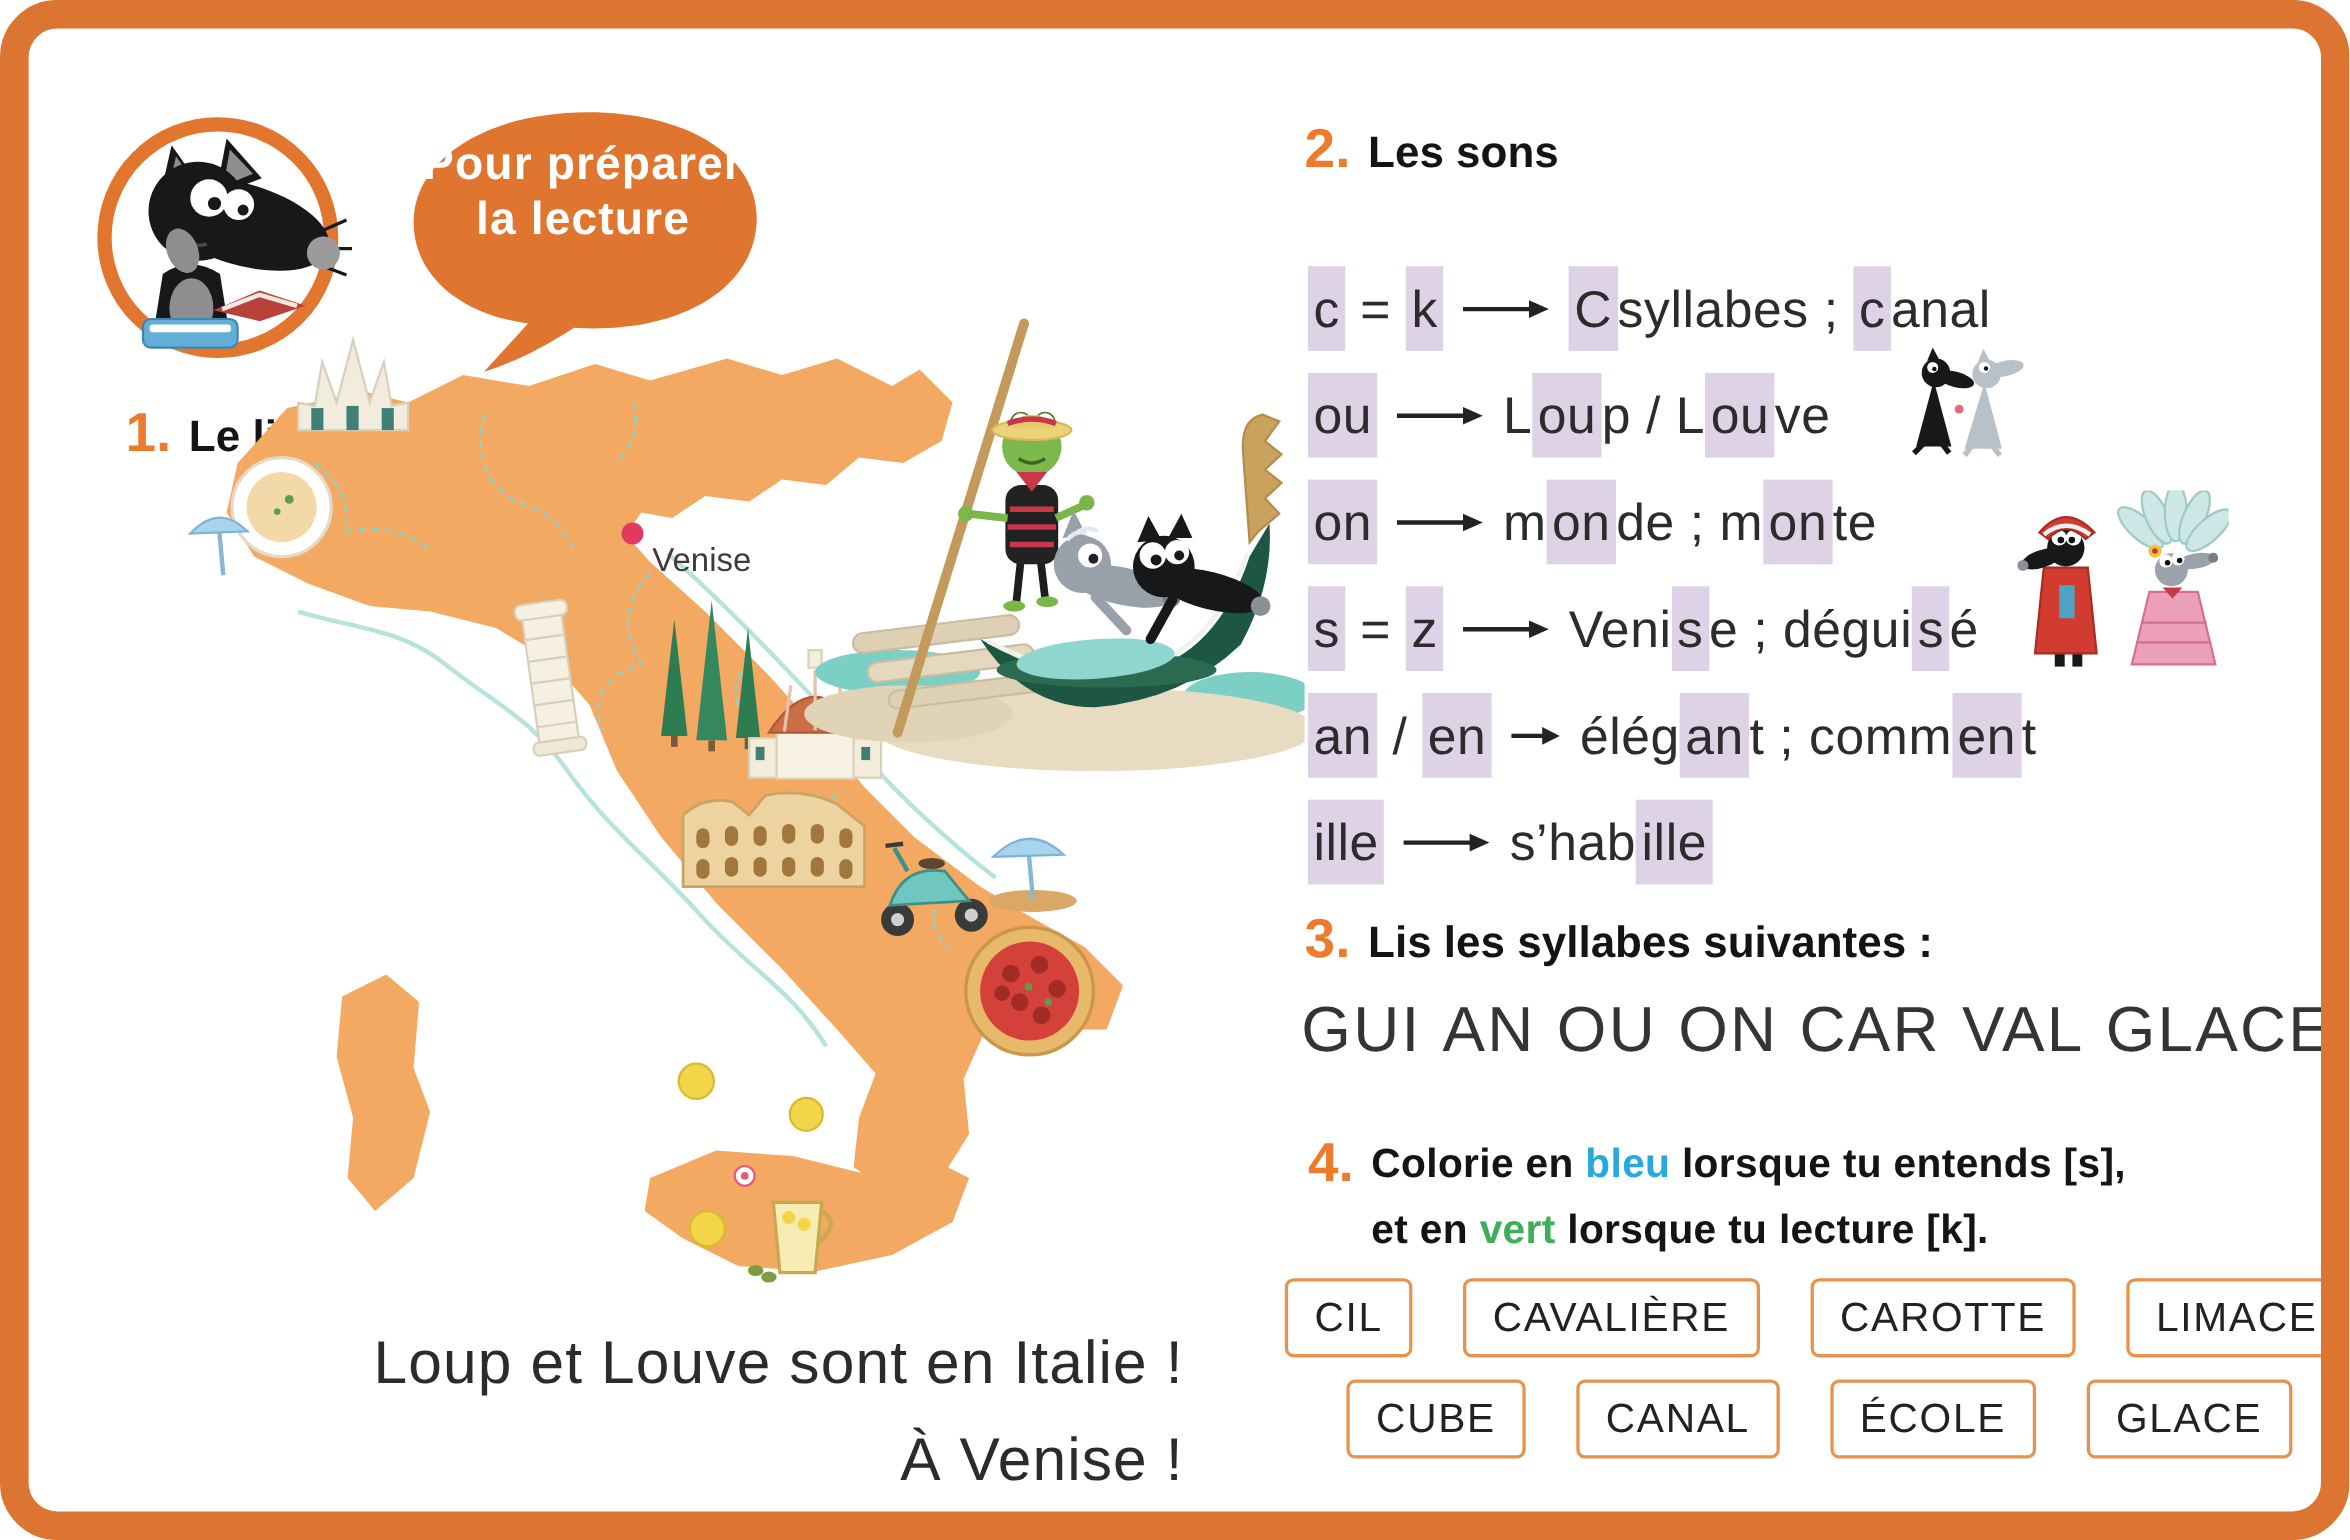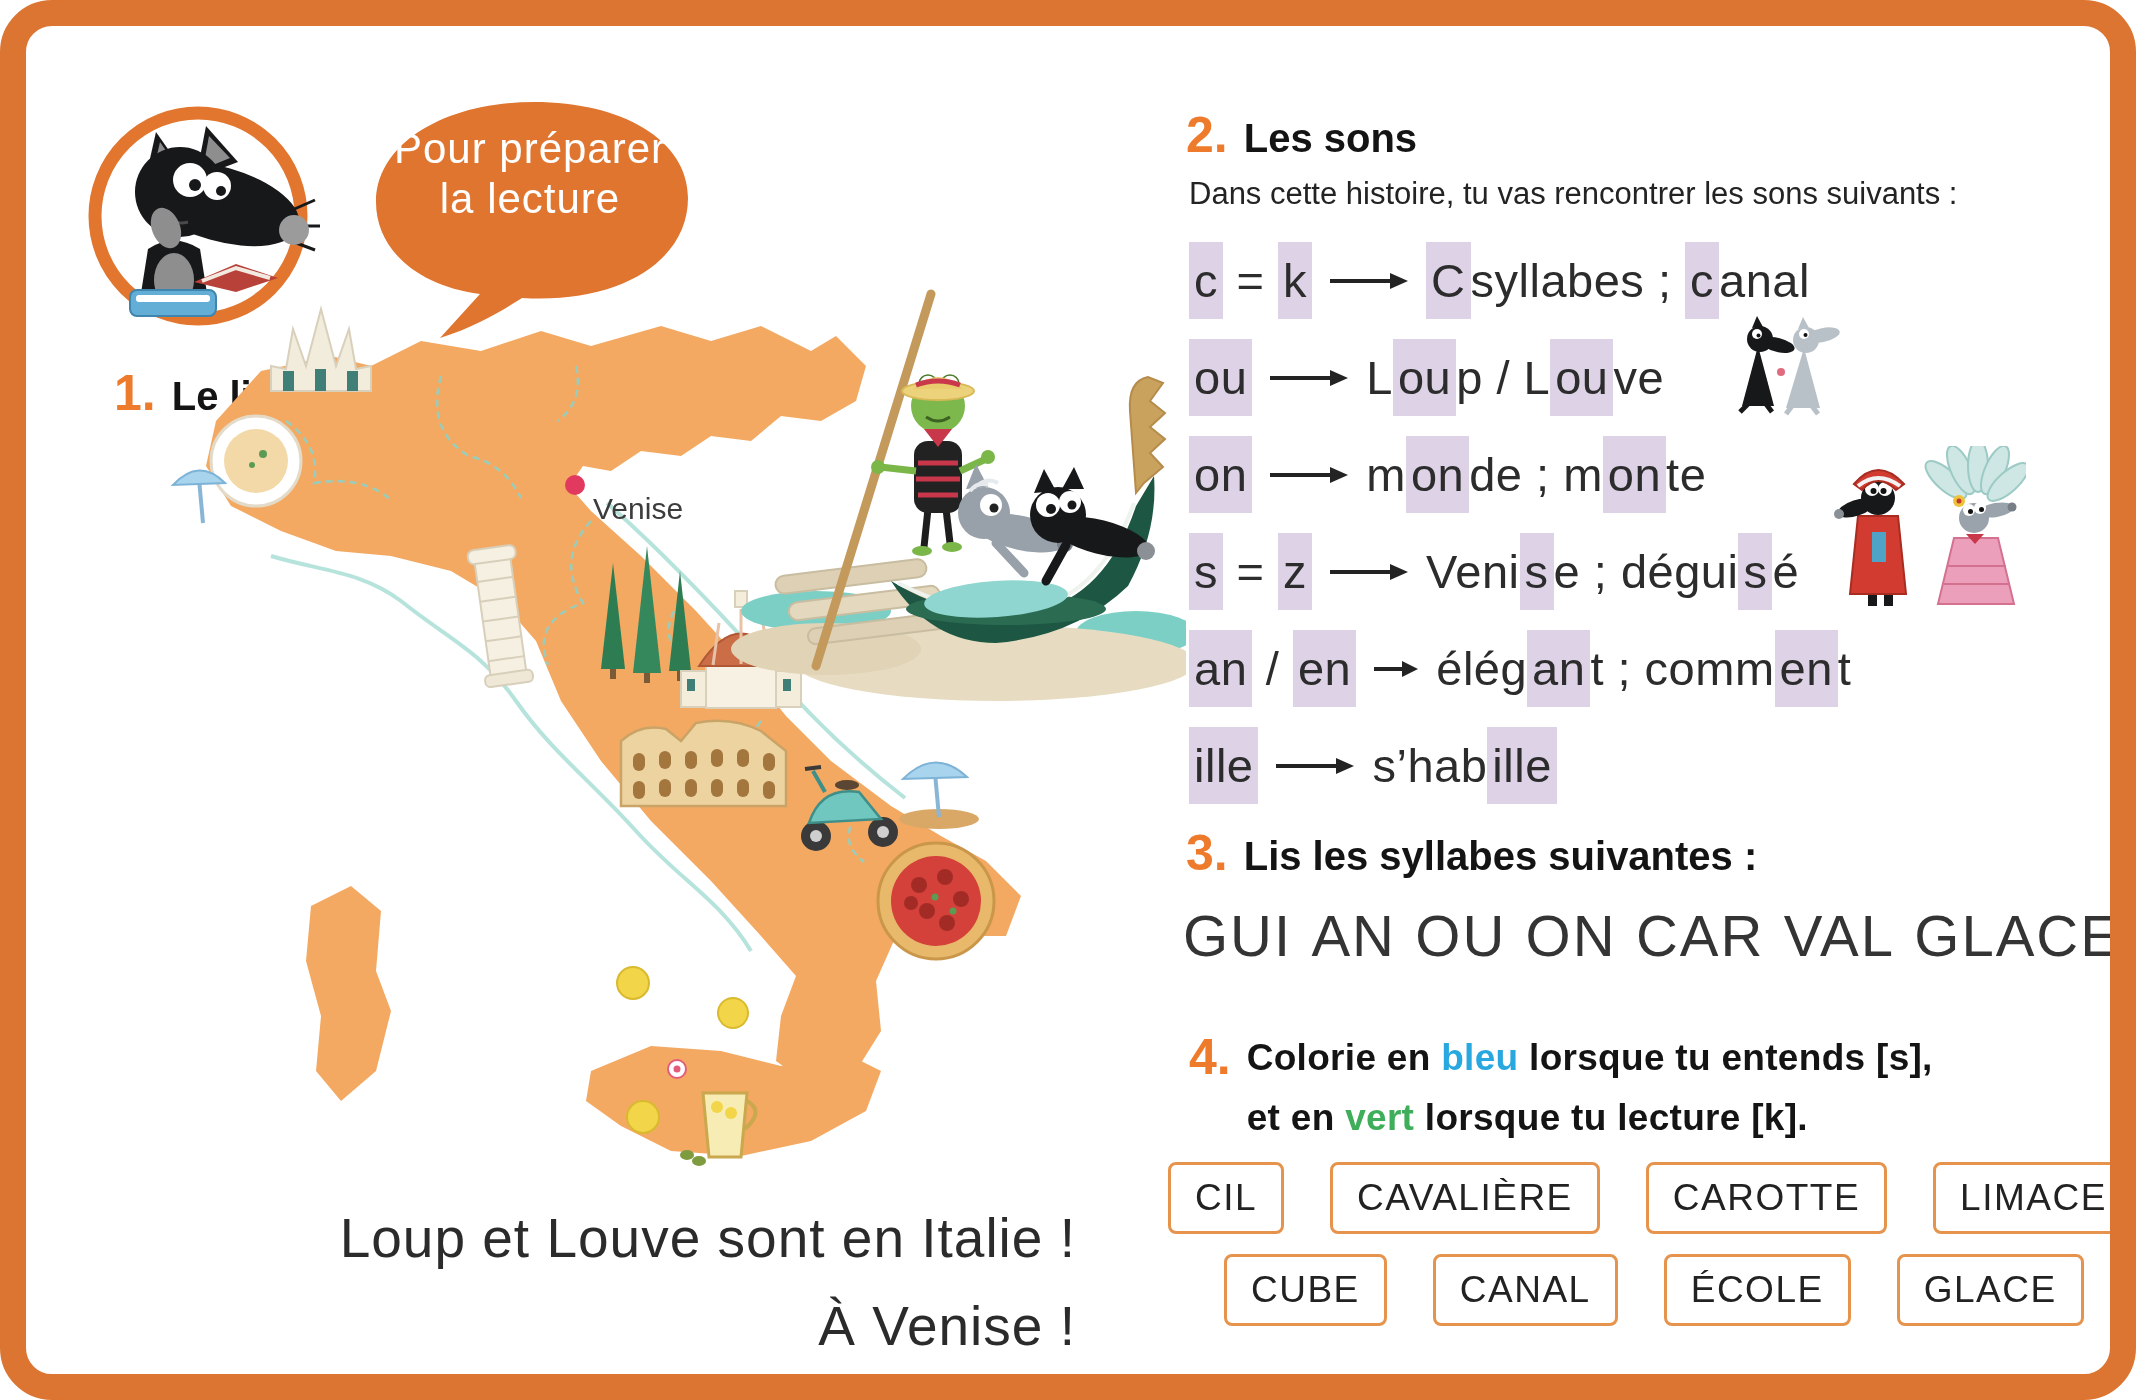--- a/index.html
+++ b/index.html
@@ -12,21 +12,21 @@
   .abs { position:absolute; }
 
   
   .sec-head { display:flex; align-items:baseline; gap:16px; }
   .sec-num { color:#ee7b2c; font-weight:bold; font-size:50px; }
   .sec-title { color:#141414; font-weight:bold; font-size:40px; }
 
   
   .bubble-text {
     position:absolute; left:28px; top:30px; width:292px; text-align:center;
-    color:#ffffff; font-weight:normal; font-size:42px; line-height:50px; letter-spacing:1px;
+    color:#ffffff; font-weight:bold; font-size:42px; line-height:50px; letter-spacing:1px;
   }
 
   
   .sound-lines { position:absolute; left:1163px; top:206px; width:960px; }
   .sound-line { height:97px; display:flex; align-items:center; font-size:47px; color:#2c2c2c; letter-spacing:.5px; }
   .sound-line span { white-space:pre; }
   .hl { background:#ddd2e6; padding:11px 5px; }
   .arrow { display:flex; align-items:center; margin:0 16px; }
   .arrow svg { display:block; }
   .arrow line { stroke:#232323; stroke-width:4; }
@@ -331,21 +331,20 @@
 
   <div class="caption">
     <div>Loup et Louve sont en Italie !</div>
     <div>À Venise !</div>
   </div>
 
   <div class="abs sec-head sec2">
     <span class="sec-num">2.</span>
     <span class="sec-title">Les sons</span>
   </div>
-  <div class="subtitle">Dans cette histoire, tu vas rencontrer les sons suivants :</div>
 
   <div class="sound-lines">
       <div class="sound-line">
         <span class="hl">c</span>
         <span> = </span>
         <span class="hl">k</span>
         <span class="arrow"><svg width="82" height="24" viewBox="0 0 82 24">
             <line x1="2" y1="12" x2="64" y2="12"></line>
             <polygon points="62,4 80,12 62,20"></polygon>
           </svg></span>

